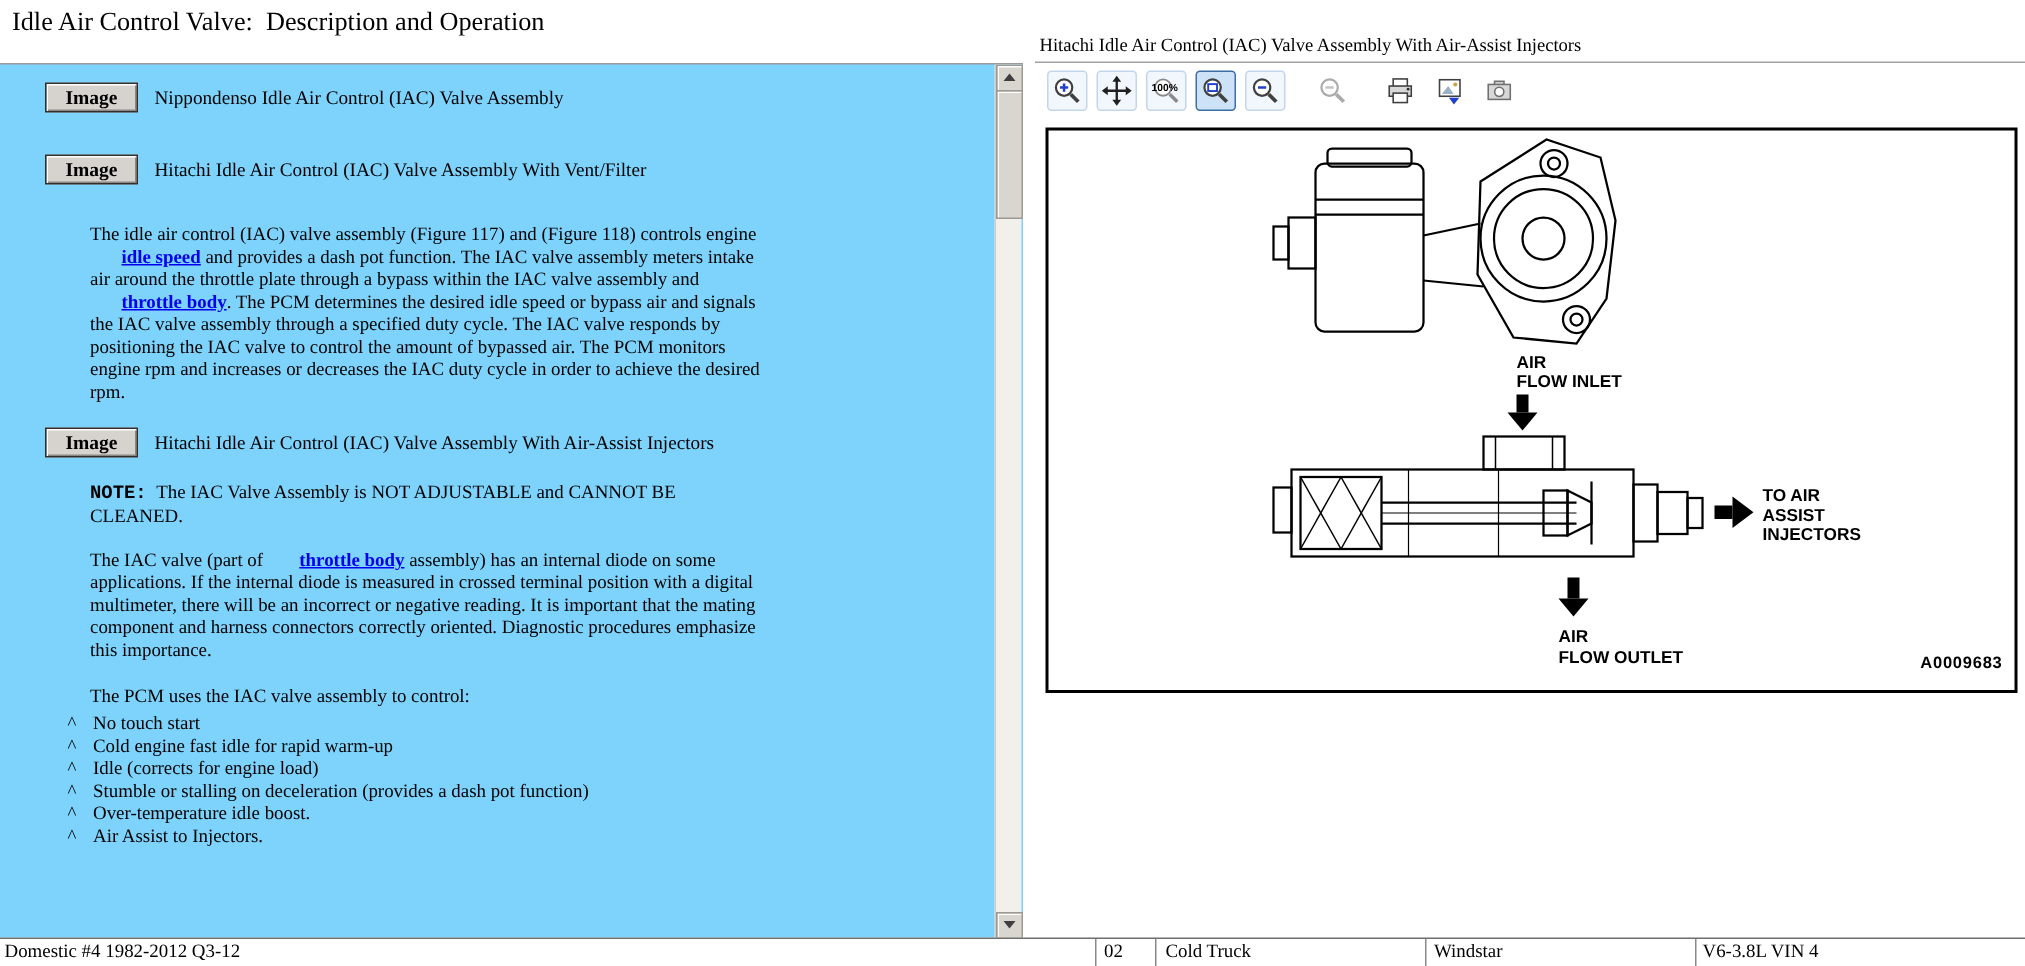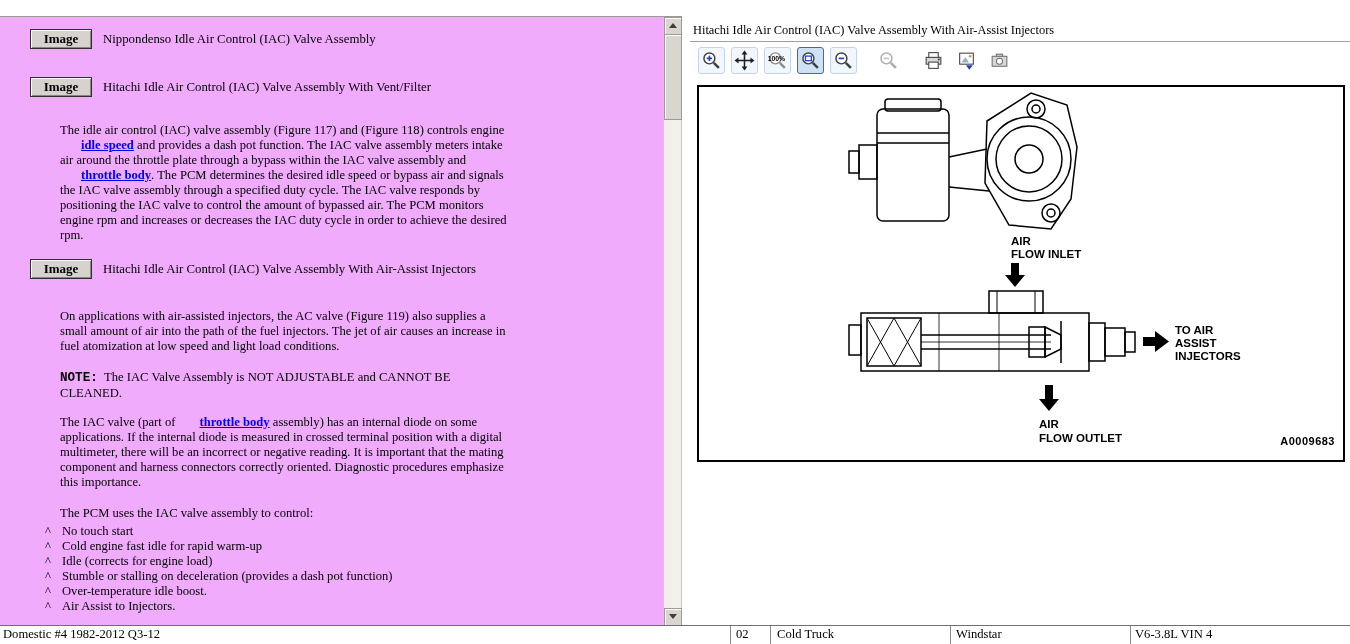--- a/index.html
+++ b/index.html
@@ -3,22 +3,22 @@
 <meta charset="utf-8">
 <style>
   html,body{margin:0;padding:0;background:#e8e8e8;}
   #screen{position:relative;width:1350px;height:644px;background:#fff;overflow:hidden;
           font-family:"Liberation Serif",serif;color:#000;}
 
   
   .title{position:absolute;top:4px;left:8px;font-size:17.5px;white-space:pre;}
 
   
-  #left-panel{position:absolute;left:0;top:16px;width:682px;bottom:18px;
-              border-top:1px solid #9a9a9a;overflow:hidden;background:#f0abfc;}
+  #left-panel{position:absolute;left:0;top:42px;width:682px;bottom:18px;
+              border-top:1px solid #9a9a9a;overflow:hidden;background:#7dd3fc;}
   #left-content{position:absolute;left:0;top:0;width:662px;bottom:0;overflow:hidden;
                 font-size:12.6px;line-height:15px;}
   .section-row{display:flex;align-items:center;gap:11px;margin-left:30px;}
   .img-btn{width:62px;height:20px;flex:0 0 62px;background:#d6d3ce;color:#000;
            border:1px solid #2f2f2f;box-shadow:inset 1px 1px 0 #ffffff,inset -1px -1px 0 #8a8782;
            font-family:"Liberation Serif",serif;font-weight:bold;font-size:13px;
            text-align:center;padding:0;cursor:pointer;}
   .sec-heading{font-weight:normal;font-size:12.8px;}
   .para{margin-left:60px;width:452px;text-align:left;}
   .note-para{margin-left:60px;width:420px;}
@@ -69,20 +69,21 @@
   #status-bar{position:absolute;left:0;right:0;bottom:0;height:18px;background:#fff;
               border-top:1px solid #6f6f6f;font-size:12.6px;}
   .status-cell{position:absolute;top:1px;white-space:nowrap;}
   .sep{position:absolute;top:0;bottom:0;width:1px;background:#8a8a8a;}
 </style>
 </head>
 <body>
 
 <div id="screen">
 
+  <div class="title">Idle Air Control Valve:  Description and Operation</div>
 
   <div id="left-panel">
     <div id="left-content">
 
       <div class="section-row mt12">
         <button class="img-btn">Image</button>
         <span class="sec-heading">Nippondenso Idle Air Control (IAC) Valve Assembly</span>
       </div>
 
       <div class="section-row mt28">
@@ -90,21 +91,20 @@
         <span class="sec-heading">Hitachi Idle Air Control (IAC) Valve Assembly With Vent/Filter</span>
       </div>
 
       <div class="para mt26"><span>The idle air control (IAC) valve assembly (Figure 117) and (Figure 118) controls engine </span><a class="doclink">idle speed</a><span> and provides a dash pot function. The IAC valve assembly meters intake air around the throttle plate through a bypass within the IAC valve assembly and </span><a class="doclink">throttle body</a><span>. The PCM determines the desired idle speed or bypass air and signals the IAC valve assembly through a specified duty cycle. The IAC valve responds by positioning the IAC valve to control the amount of bypassed air. The PCM monitors engine rpm and increases or decreases the IAC duty cycle in order to achieve the desired rpm.</span></div>
 
       <div class="section-row mt16">
         <button class="img-btn">Image</button>
         <span class="sec-heading">Hitachi Idle Air Control (IAC) Valve Assembly With Air-Assist Injectors</span>
       </div>
 
-      <div class="para mt30">On applications with air-assisted injectors, the AC valve (Figure 119) also supplies a small amount of air into the path of the fuel injectors. The jet of air causes an increase in fuel atomization at low speed and light load conditions.</div>
 
       <div class="note-para mt16"><span class="note-label">NOTE:</span>&nbsp;&nbsp;<span>The IAC Valve Assembly is NOT ADJUSTABLE and CANNOT BE CLEANED.</span></div>
 
       <div class="para mt14"><span>The IAC valve (part of </span><a class="doclink">throttle body</a><span> assembly) has an internal diode on some applications. If the internal diode is measured in crossed terminal position with a digital multimeter, there will be an incorrect or negative reading. It is important that the mating component and harness connectors correctly oriented. Diagnostic procedures emphasize this importance.</span></div>
 
       <div class="para mt16">The PCM uses the IAC valve assembly to control:</div>
 
       <div class="list mt3">
         <div class="list-item">
             <span class="bullet">^</span>

